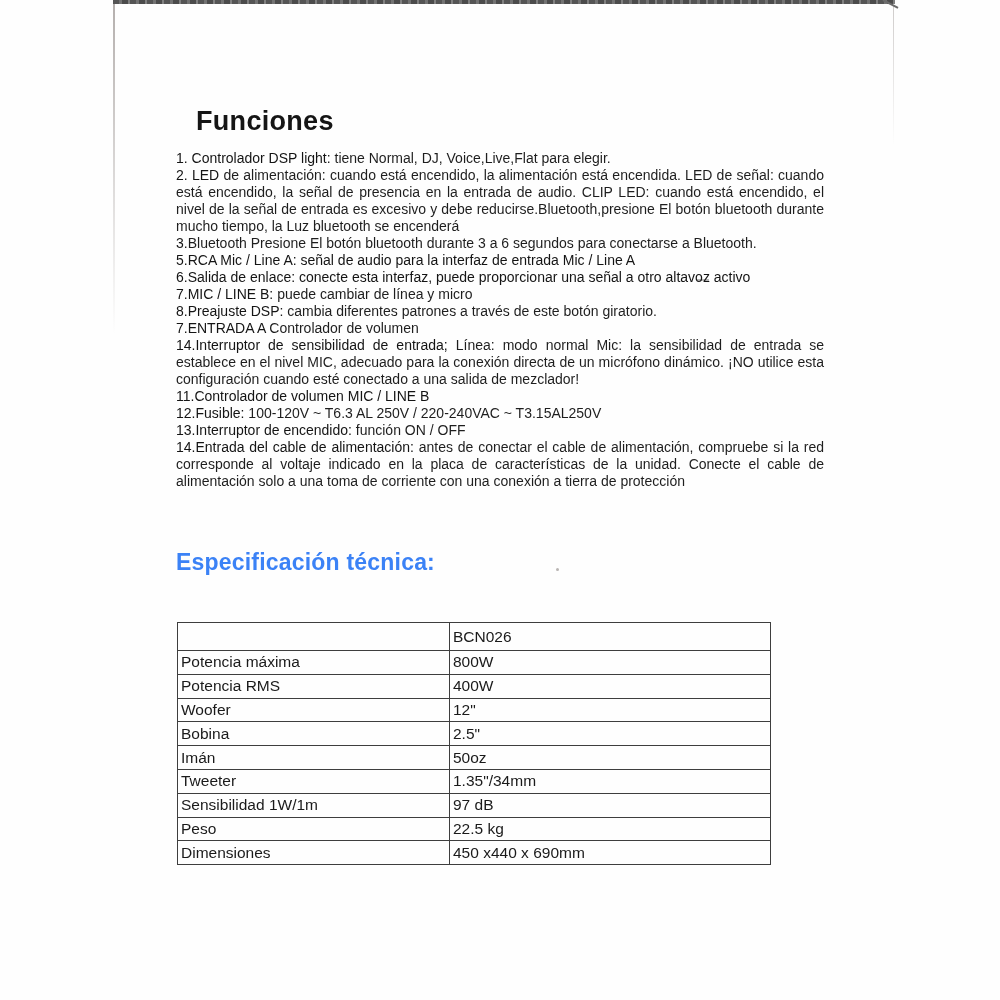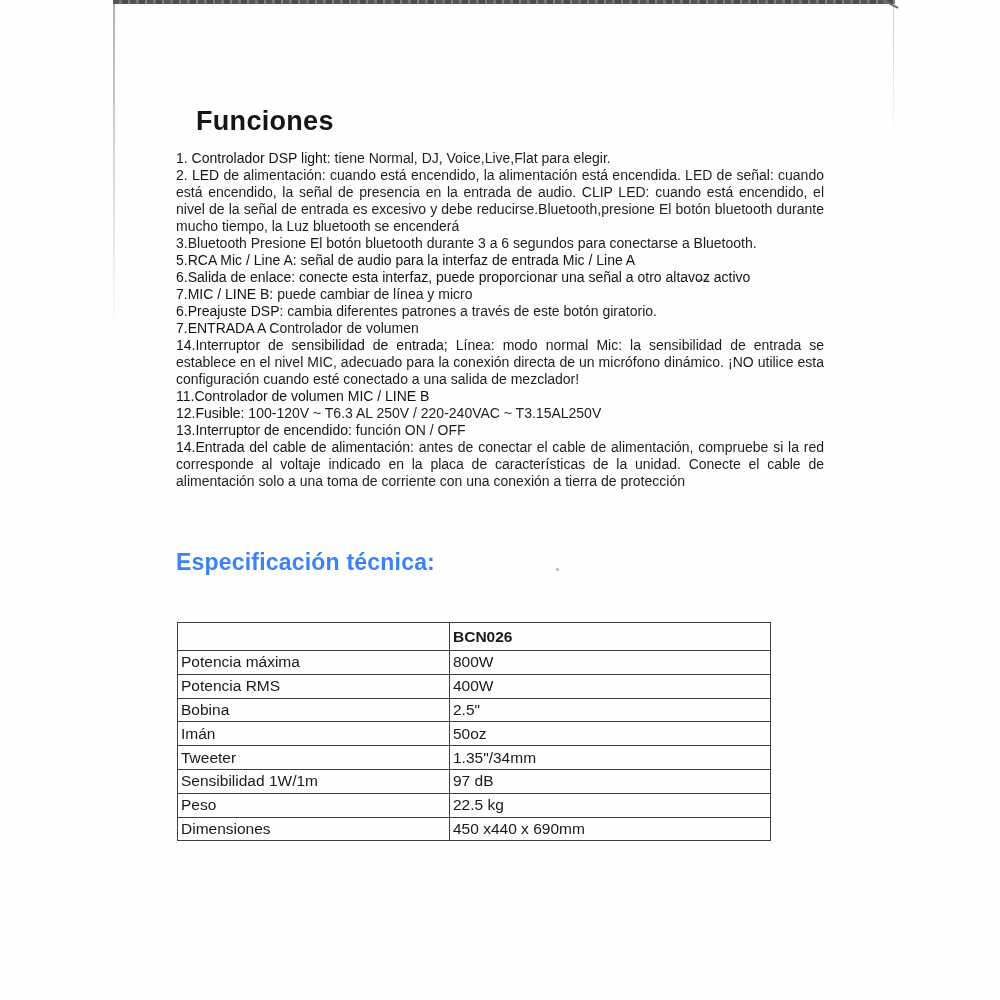--- a/index.html
+++ b/index.html
@@ -58,21 +58,21 @@
   }
   table.spec td{
     border:1.5px solid #3e3e3e;
     padding:0 3px;vertical-align:middle;
     white-space:nowrap;overflow:hidden;
   }
   table.spec col.c1{width:272px;}
   table.spec col.c2{width:321px;}
   tr.hdr td{height:27px;}
   tr.row td{height:22.8px;}
-  .model{font-weight:bold;}
+  .model{font-weight:normal;}
 </style>
 </head>
 <body>
 
 <div class="page">
 
   <div class="scan-top-edge"></div>
   <div class="scan-left-edge"></div>
   <div class="scan-right-edge"></div>
   <div class="scan-corner-tick"></div>
@@ -82,21 +82,21 @@
   <div class="content">
     <div class="h1">Funciones</div>
 
     <div class="fn-list">
       <div class="fn-item"><span class="b">1. Controlador DSP light</span><span>: tiene Normal, DJ, Voice,Live,Flat para elegir.</span></div>
       <div class="fn-item"><span class="b">2. LED</span><span> de alimentación: cuando está encendido, la alimentación está encendida. LED de señal: cuando está encendido, la señal de presencia en la entrada de audio. CLIP LED: cuando está encendido, el nivel de la señal de entrada es excesivo y debe reducirse.Bluetooth,presione El botón bluetooth durante mucho tiempo, la Luz bluetooth se encenderá</span></div>
       <div class="fn-item"><span class="b">3.</span><span>Bluetooth Presione El botón bluetooth durante 3 a 6 segundos para conectarse a Bluetooth.</span></div>
       <div class="fn-item"><span class="b">5.RCA Mic / Line A: señal de audio para la interfaz de entrada Mic / Line A</span><span></span></div>
       <div class="fn-item"><span class="b">6.Salida de enlace: conecte esta interfaz, puede proporcionar una señal a otro altavoz activo</span><span></span></div>
       <div class="fn-item"><span class="b">7.MIC / LINE B:</span><span> puede cambiar de línea y micro</span></div>
-      <div class="fn-item"><span class="b">6.Preajuste DSP</span><span>: cambia diferentes patrones a través de este botón giratorio.</span></div>
+      <div class="fn-item"><span class="b">8.Preajuste DSP</span><span>: cambia diferentes patrones a través de este botón giratorio.</span></div>
       <div class="fn-item"><span class="b">7.ENTRADA A</span><span> Controlador de volumen</span></div>
       <div class="fn-item"><span class="b">14.Interruptor de sensibilidad de entrada;</span><span> Línea: modo normal Mic: la sensibilidad de entrada se establece en el nivel MIC, adecuado para la conexión directa de un micrófono dinámico. ¡NO utilice esta configuración cuando esté conectado a una salida de mezclador!</span></div>
       <div class="fn-item"><span class="b">11.Controlador de volumen MIC / LINE B</span><span></span></div>
       <div class="fn-item"><span class="b">12.Fusible:</span><span> 100-120V ~ T6.3 AL 250V / 220-240VAC ~ T3.15AL250V</span></div>
       <div class="fn-item"><span class="b">13.Interruptor de encendido:</span><span> función ON / OFF</span></div>
       <div class="fn-item"><span class="b">14.Entrada del cable de alimentación:</span><span> antes de conectar el cable de alimentación, compruebe si la red corresponde al voltaje indicado en la placa de características de la unidad. Conecte el cable de alimentación solo a una toma de corriente con una conexión a tierra de protección</span></div>
     </div>
 
     <div class="h2">Especificación técnica:</div>
 
@@ -110,20 +110,24 @@
         <td></td>
         <td class="model">BCN026</td>
       </tr>
       <tr class="row">
         <td>Potencia máxima</td>
         <td>800W</td>
       </tr>
       <tr class="row">
         <td>Potencia RMS</td>
         <td>400W</td>
+      </tr>
+      <tr class="row">
+        <td>Woofer</td>
+        <td>12"</td>
       </tr>
       <tr class="row">
         <td>Bobina</td>
         <td>2.5"</td>
       </tr>
       <tr class="row">
         <td>Imán</td>
         <td>50oz</td>
       </tr>
       <tr class="row">

